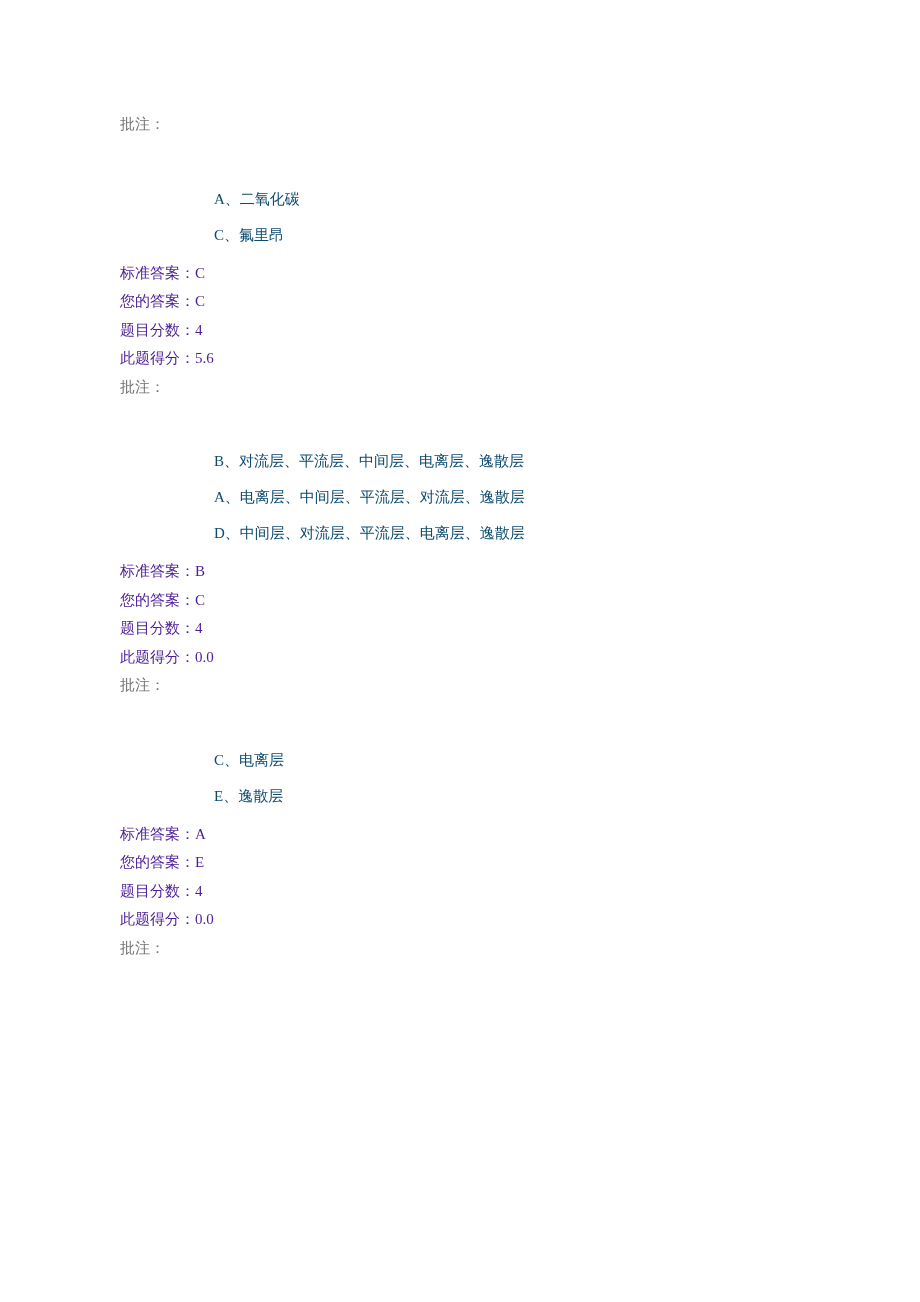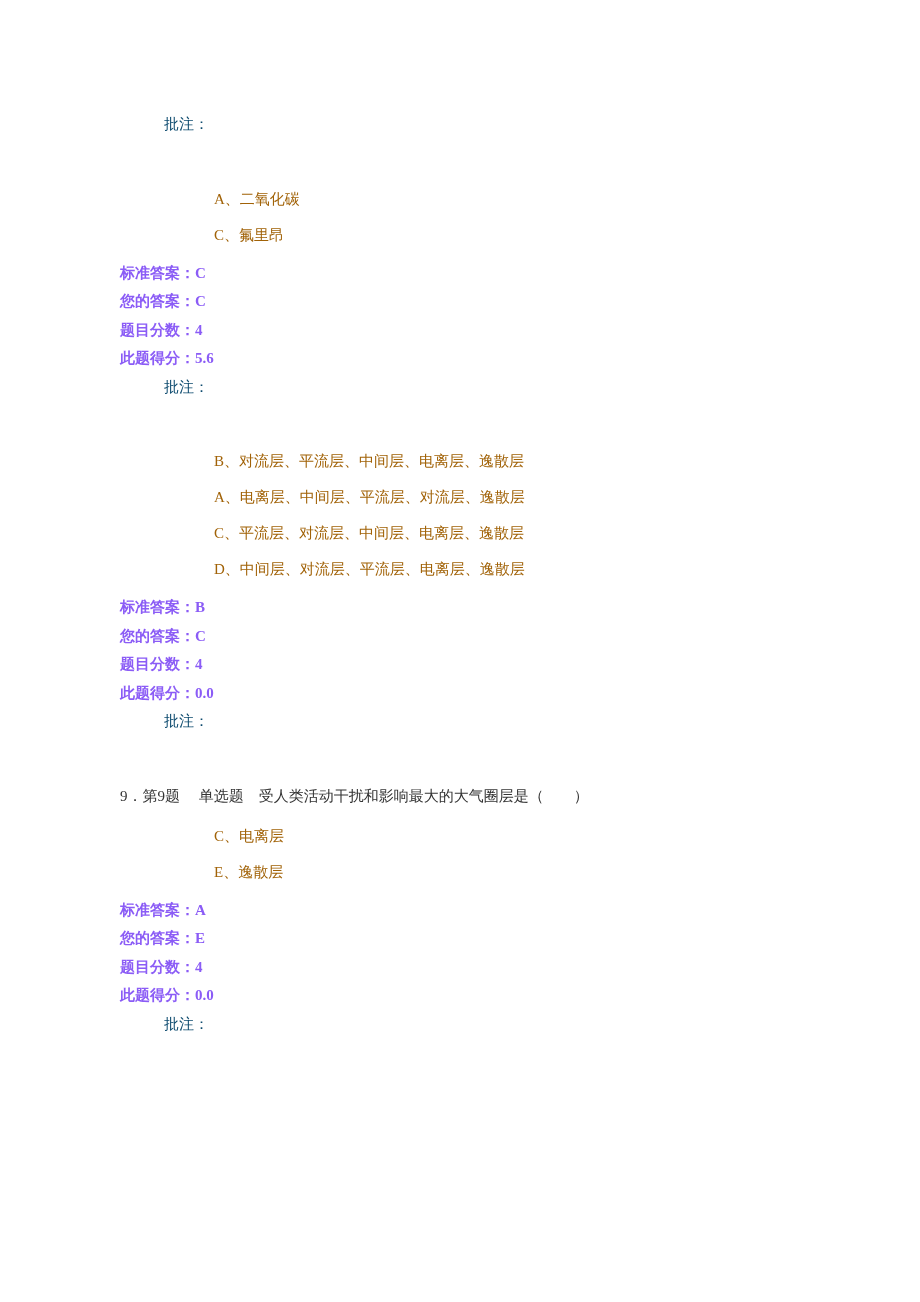--- a/index.html
+++ b/index.html
@@ -25,36 +25,34 @@
     .question-stem {
       color: #333;
       line-height: 1.6;
       margin-bottom: 16px;
     }
     .options {
       margin-left: 94px;
       margin-bottom: 10px;
     }
     .option-line {
-      color: #a16207;
+      color: #0c4a6e;
       line-height: 1.6;
       margin-bottom: 12px;
     }
     .answer-block {
       margin-top: 0;
     }
     .answer-line {
-      color: #8b5cf6;
+      color: #4c1d95;
       line-height: 1.9;
-      font-weight: bold;
     }
     .remark-line {
-      color: #0c4a6e;
+      color: #737373;
       line-height: 1.9;
-      margin-left: 44px;
     }
   </style>
 </head>
 <body>
 
 <div class="remark-only">
   <div class="remark-line">批注：</div>
 </div>
 
 <div class="question-block">
@@ -68,34 +66,32 @@
     <div class="answer-line"><span>题目分数：</span><span>4</span></div>
     <div class="answer-line"><span>此题得分：</span><span>5.6</span></div>
     <div class="remark-line">批注：</div>
   </div>
 </div>
 
 <div class="question-block">
   <div class="options">
     <div class="option-line">B、对流层、平流层、中间层、电离层、逸散层</div>
     <div class="option-line">A、电离层、中间层、平流层、对流层、逸散层</div>
-    <div class="option-line">C、平流层、对流层、中间层、电离层、逸散层</div>
     <div class="option-line">D、中间层、对流层、平流层、电离层、逸散层</div>
   </div>
   <div class="answer-block">
     <div class="answer-line"><span>标准答案：</span><span>B</span></div>
     <div class="answer-line"><span>您的答案：</span><span>C</span></div>
     <div class="answer-line"><span>题目分数：</span><span>4</span></div>
     <div class="answer-line"><span>此题得分：</span><span>0.0</span></div>
     <div class="remark-line">批注：</div>
   </div>
 </div>
 
 <div class="question-block">
-  <div class="question-stem">9．第9题　 单选题　受人类活动干扰和影响最大的大气圈层是（　　）</div>
   <div class="options">
     <div class="option-line">C、电离层</div>
     <div class="option-line">E、逸散层</div>
   </div>
   <div class="answer-block">
     <div class="answer-line"><span>标准答案：</span><span>A</span></div>
     <div class="answer-line"><span>您的答案：</span><span>E</span></div>
     <div class="answer-line"><span>题目分数：</span><span>4</span></div>
     <div class="answer-line"><span>此题得分：</span><span>0.0</span></div>
     <div class="remark-line">批注：</div>

